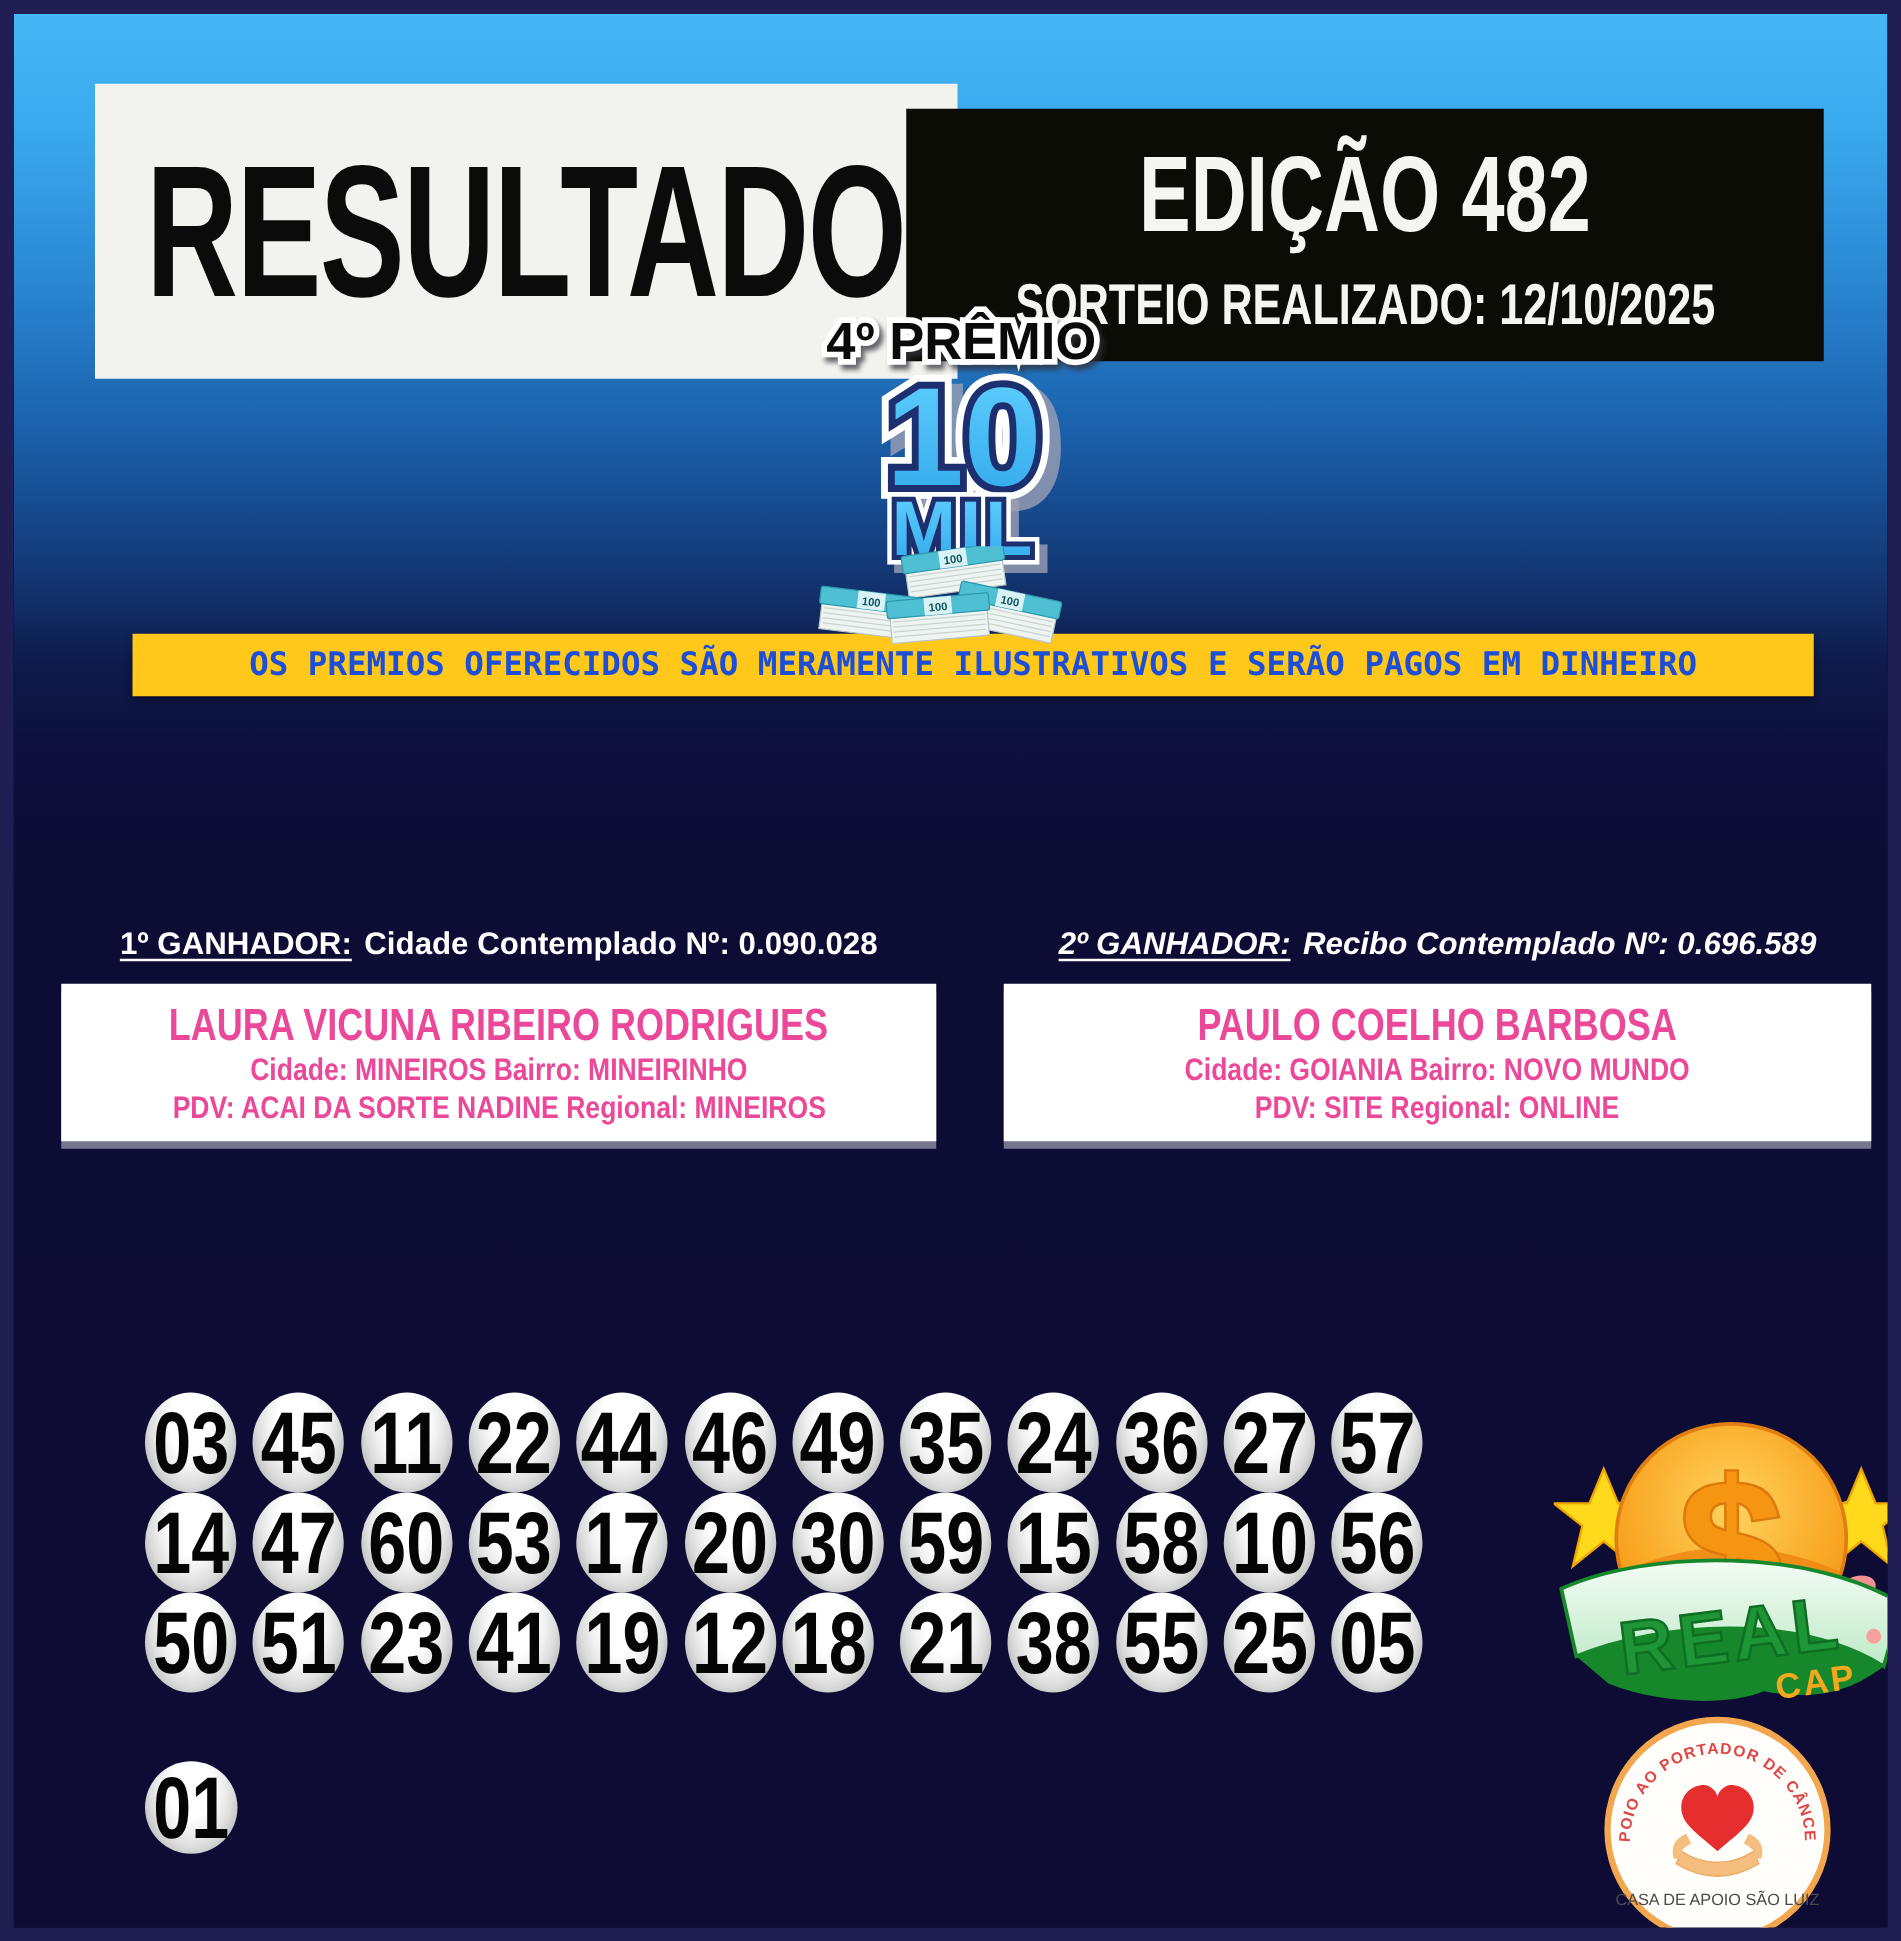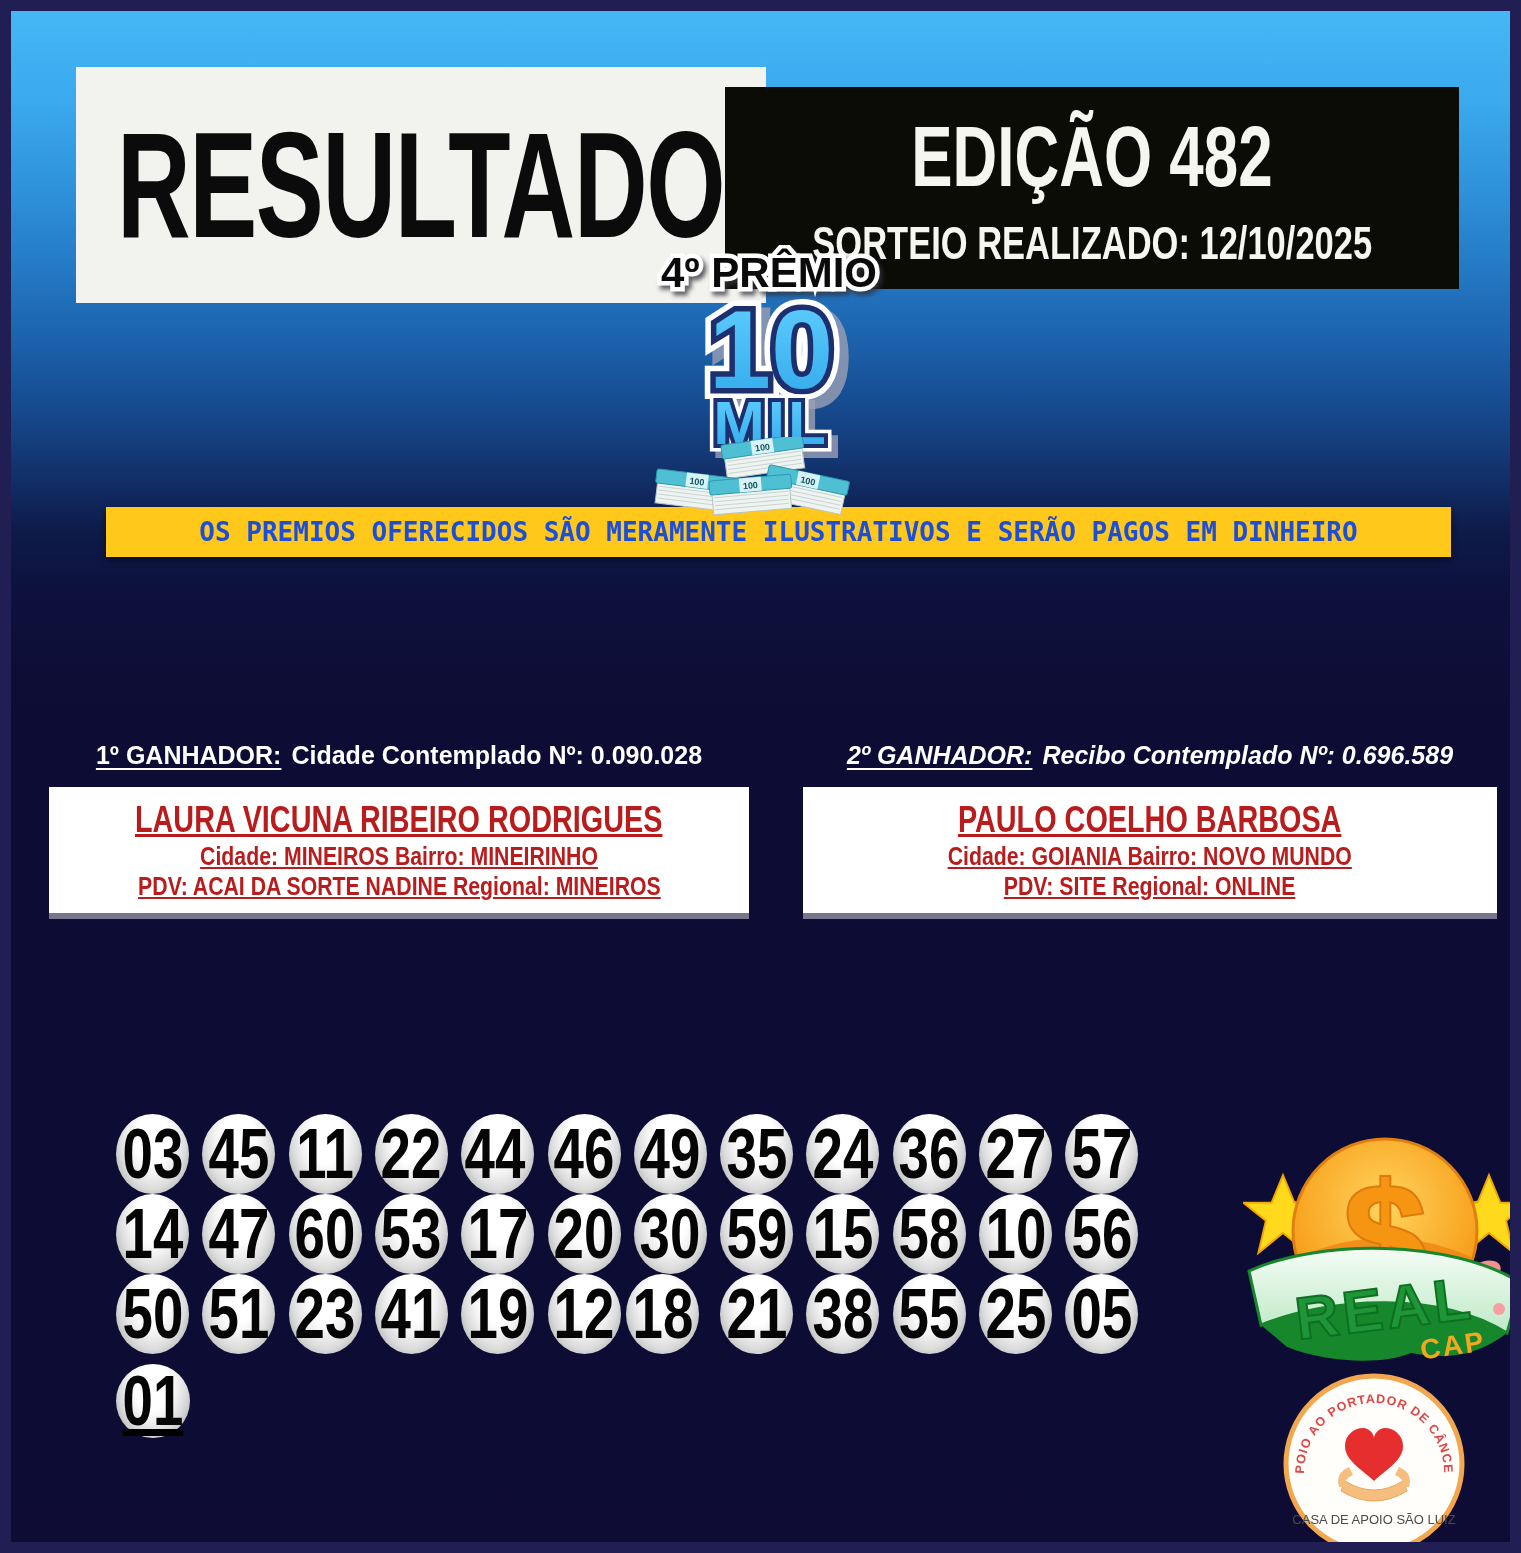--- a/index.html
+++ b/index.html
@@ -32,22 +32,22 @@
   .banner{left:95px;top:496px;width:1345px;height:50px;background:#FFC81A;z-index:2;
     display:flex;align-items:center;justify-content:center;
     box-shadow:0 3px 7px rgba(0,0,0,.45);}
   .banner span{font-family:"DejaVu Sans Mono",monospace;font-weight:bold;font-size:26px;color:#1d4ed8;}
 
   .win-header{top:728px;height:32px;display:flex;align-items:center;justify-content:center;
     color:#FFFFFF;font-size:25px;font-weight:bold;white-space:nowrap;}
   .win-header .ul{text-decoration:underline;text-underline-offset:4px;}
   .win-header .rest{margin-left:10px;}
   .win-box{top:776px;height:126px;background:#FFFFFF;display:flex;flex-direction:column;
-    align-items:center;justify-content:center;text-align:center;color:#b91c1c;
-    box-shadow:0 6px 0 rgba(205,205,218,.55);text-decoration:underline;}
+    align-items:center;justify-content:center;text-align:center;color:#ec4899;
+    box-shadow:0 6px 0 rgba(205,205,218,.55);}
   .win-name{font-size:36px;font-weight:bold;--sx:.8;line-height:42px;}
   .win-line{font-size:25px;font-weight:bold;--sx:.85;line-height:30px;}
 
   .ball{position:absolute;width:73px;height:80px;border-radius:50%;
     background:radial-gradient(ellipse at 50% 30%,#FFFFFF 0%,#FFFFFF 32%,#F0F0F0 48%,#DCDCDC 64%,#BDBDBD 80%,#8F8F8F 100%);
     display:flex;align-items:center;justify-content:center;overflow:visible;margin-left:12px;}
   .ball.round{width:74px;height:74px;}
   .ball-num{font-size:70px;font-weight:bold;color:#050505;transform:scaleX(.78);white-space:nowrap;}
 
   .realcap-svg{left:1232px;top:1108px;width:285px;height:245px;}
@@ -239,21 +239,21 @@
       </div>
       <div class="ball" style="left: 869.7px; top: 1263px;">
         <span class="ball-num">55</span>
       </div>
       <div class="ball" style="left: 956px; top: 1263px;">
         <span class="ball-num">25</span>
       </div>
       <div class="ball" style="left: 1042.3px; top: 1263px;">
         <span class="ball-num">05</span>
       </div>
-      <div class="ball round" style="left: 93px; top: 1353px; text-decoration: underline;">
+      <div class="ball round" style="left: 93px; top: 1398px;">
         <span class="ball-num">01</span>
       </div>
     </div>
 
   <svg class="abs realcap-svg" viewBox="0 0 285 245">
     <defs>
       <radialGradient id="coinGrad" cx="50%" cy="36%" r="75%">
         <stop offset="0" stop-color="#FFD45E"></stop>
           <stop offset=".6" stop-color="#F9A825"></stop>
           <stop offset="1" stop-color="#EF8A12"></stop>

